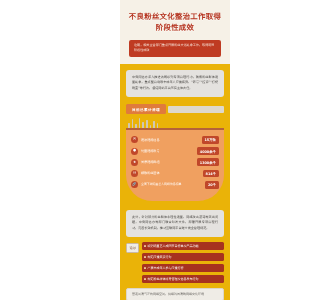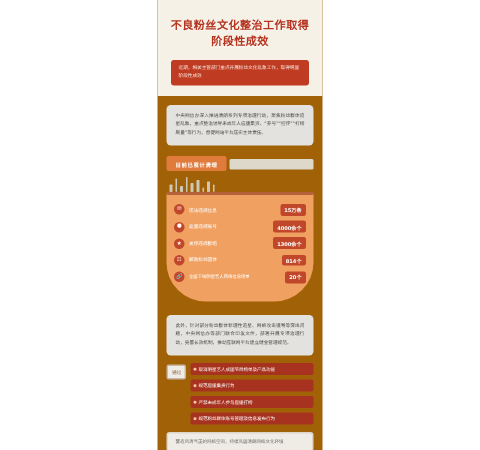--- a/index.html
+++ b/index.html
@@ -9,23 +9,23 @@
     background:#ffffff;
     font-family:"DejaVu Sans","Liberation Sans",sans-serif;
     -webkit-font-smoothing:antialiased;
   }
   #page{
     position:relative;width:320px;height:300px;
     background:#ffffff;
   }
   
   .column{
-    position:absolute;left:105px;top:0;
+    position:absolute;left:120px;top:0;
     width:110px;height:300px;
-    background:#a16207;
+    background:#eab308;
     display:flex;flex-direction:column;
     overflow:hidden;
   }
   
   .hero{
     background:#f6f1e7;
     padding:11px 7px 7px 7px;
     text-align:center;
     flex:none;
   }

